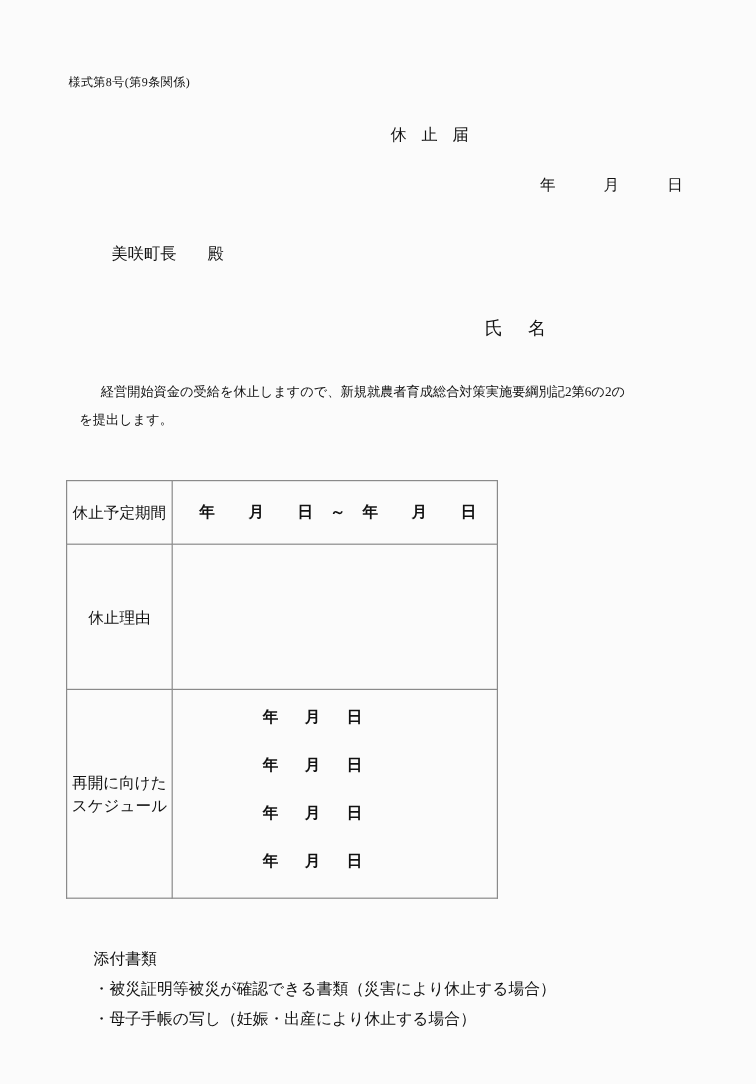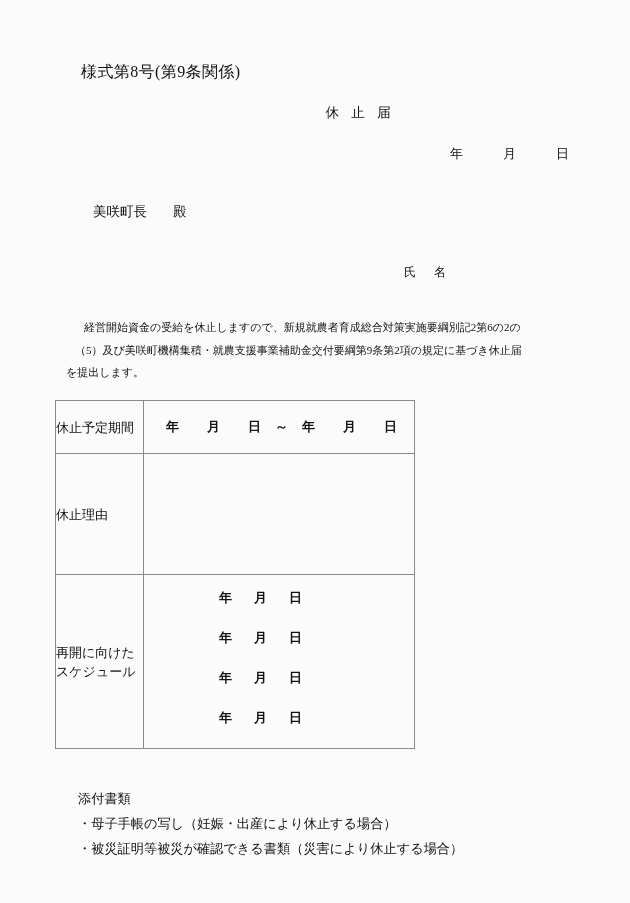--- a/index.html
+++ b/index.html
@@ -19,24 +19,23 @@
     position: absolute;
     left: 0; top: 0;
     width: 630px;
     height: 903px;
   }
   
   .form-number {
     position: absolute;
     left: 57px;
     top: 62px;
-    font-size: 16px;
+    font-size: 10px;
     letter-spacing: 0.4px;
     white-space: nowrap;
-    margin-left: 24px;
   }
   .doc-title {
     position: absolute;
     left: 0;
     top: 104px;
     width: 630px;
     text-align: center;
     font-size: 13.5px;
     letter-spacing: 4.5px;
     text-indent: 4.5px;
@@ -63,21 +62,21 @@
     white-space: nowrap;
   }
   .addressee .sp {
     display: inline-block;
     width: 26px;
   }
   .name-field {
     position: absolute;
     left: 404px;
     top: 264px;
-    font-size: 12px;
+    font-size: 15px;
     letter-spacing: 3px;
     white-space: nowrap;
   }
   
   .body-text {
     position: absolute;
     left: 66px;
     top: 316px;
     width: 510px;
     font-size: 11px;
@@ -98,21 +97,21 @@
   }
   .form-table td {
     border: 1px solid #8a8a8a;
     font-size: 13px;
     vertical-align: middle;
     padding: 0;
   }
   .col-label { width: 87px; }
   .col-value { width: 270px; font-weight: bold; }
   .cell-label {
-    text-align: left;
+    text-align: center;
     line-height: 19px;
     margin-top: 28px;
   }
   .cell-label .l2 { display: block; }
   .row-period td { height: 52px; }
   .row-reason td { height: 120px; }
   .row-schedule td { height: 173px; }
   .period-dates {
     padding-left: 22px;
     white-space: nowrap;
@@ -153,21 +152,20 @@
   </div>
 
   <div class="addressee">
     <span>美咲町長</span><span class="sp"></span><span>殿</span>
   </div>
 
   <div class="name-field">氏　名</div>
 
   <div class="body-text">
     <div class="ln1">経営開始資金の受給を休止しますので、新規就農者育成総合対策実施要綱別記2第6の2の</div>
-    <div class="ln2">（5）及び美咲町機構集積・就農支援事業補助金交付要綱第9条第2項の規定に基づき休止届</div>
     <div class="ln3">を提出します。</div>
   </div>
 
   <table class="form-table">
     <tbody>
         <tr class="row-period">
       <td class="col-label cell-label">休止予定期間</td>
       <td class="col-value">
         <div class="period-dates">
           <span>年</span><span class="g"></span><span>月</span><span class="g"></span><span>日</span><span class="gt"></span><span>～</span><span class="gt"></span><span>年</span><span class="g"></span><span>月</span><span class="g"></span><span>日</span>
@@ -198,17 +196,17 @@
             <span>年</span><span class="g"></span><span>月</span><span class="g"></span><span>日</span>
           </div>
         </div>
       </td>
     </tr>
   </tbody>
     </table>
 
   <div class="attachments">
     <div class="att-heading">添付書類</div>
+    <div class="att-item">・被災証明等被災が確認できる書類（災害により休止する場合）</div>
     <div class="att-item">・母子手帳の写し（妊娠・出産により休止する場合）</div>
-    <div class="att-item">・被災証明等被災が確認できる書類（災害により休止する場合）</div>
   </div>
 
 </div>
 
 </body></html>

